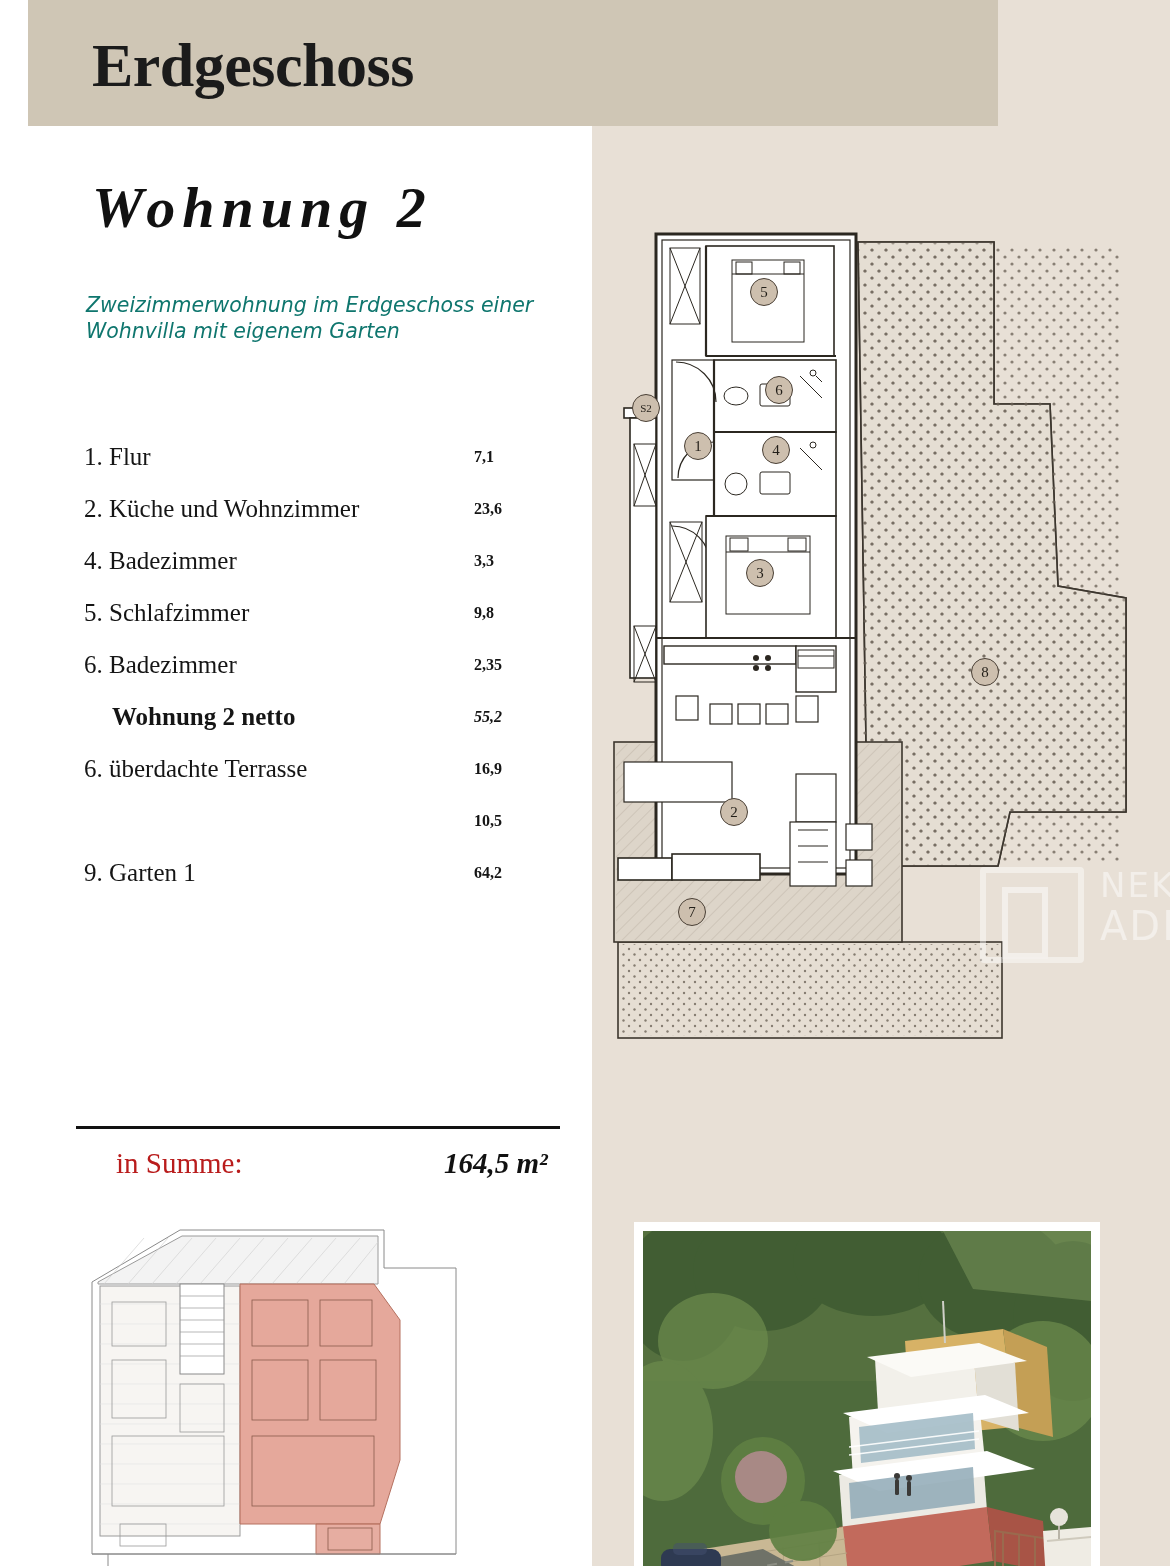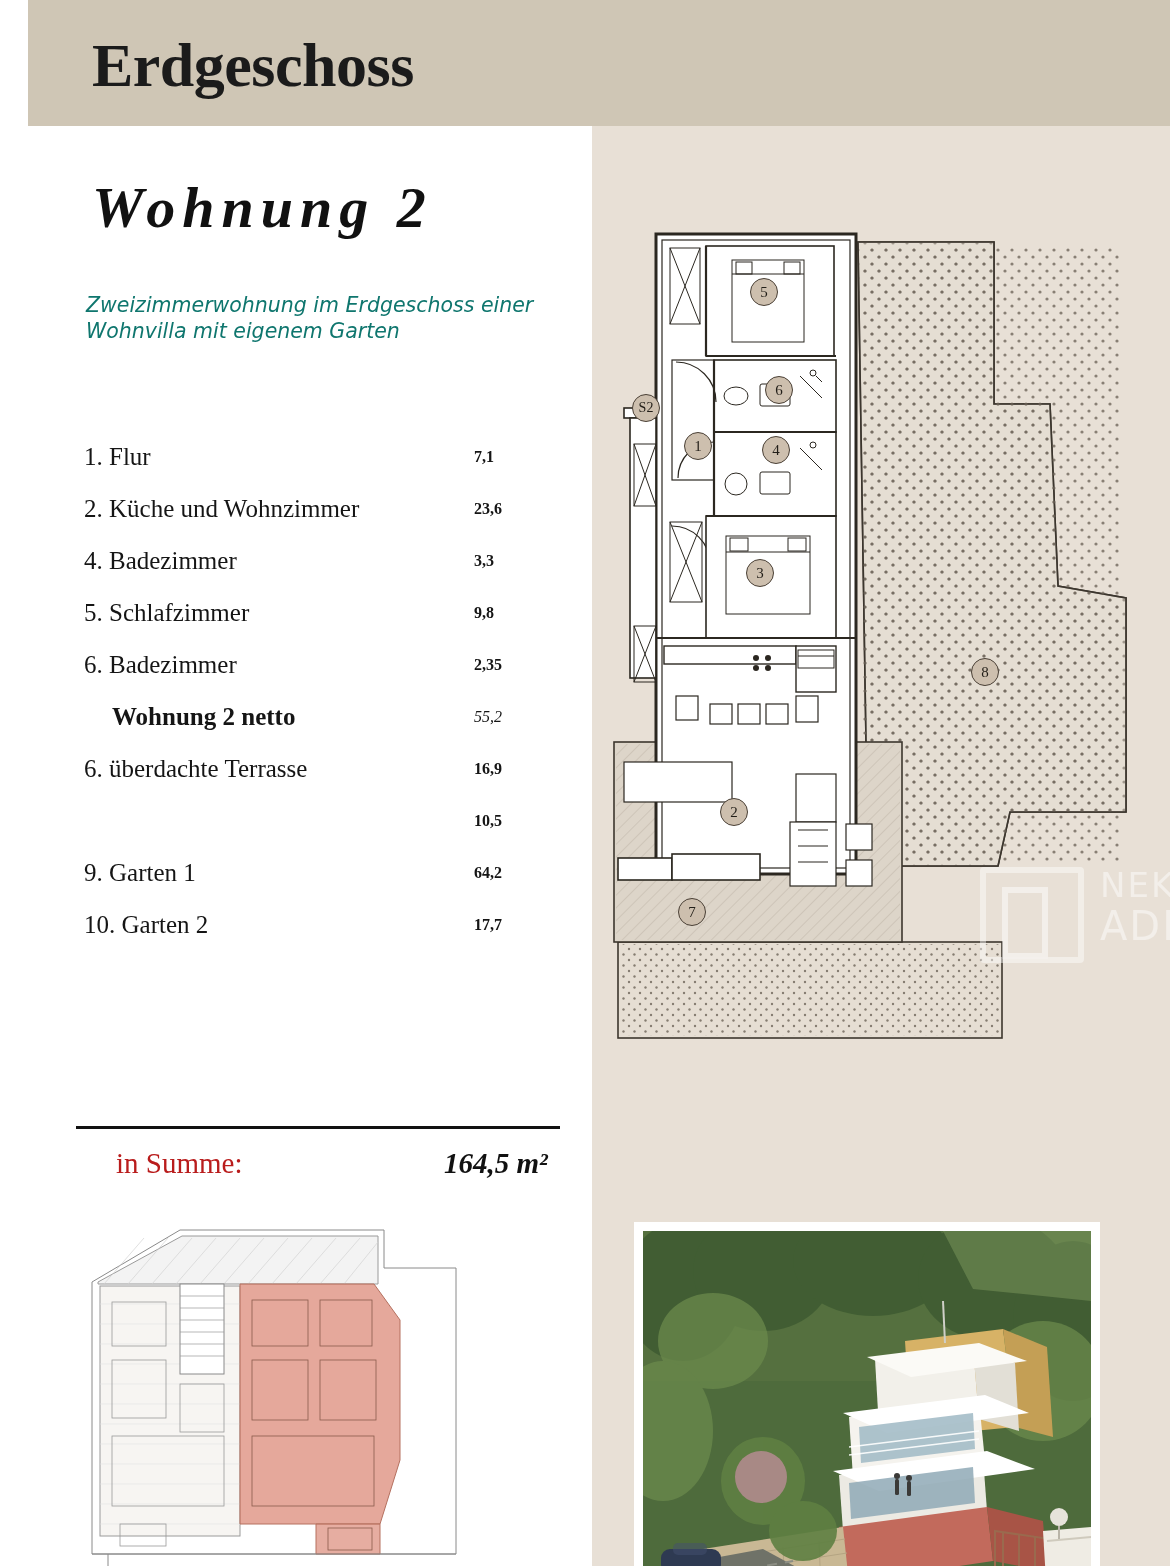--- a/index.html
+++ b/index.html
@@ -13,21 +13,21 @@
     position: relative;
     width: 1170px; height: 1566px;
     background: #e8e0d6;
     overflow: hidden;
   }
 
   
   .topbar {
     position: absolute;
     left: 0; top: 0;
-    width: 1170px; height: 126px;
+    width: 998px; height: 126px;
     background: #cfc6b5;
     padding-left: 8px;
   }
   .topbar-left-strip {
     position: absolute; left: 0; top: 0;
     width: 28px; height: 126px;
     background: #ffffff;
   }
   .page-title {
     position: absolute;
@@ -98,21 +98,21 @@
     position: absolute;
     left: 0;
   }
   .room-row .room-value { padding-left: 0; left: 390px; }
 
   .room-row.netto .room-label {
     font-weight: bold;
     padding-left: 28px;
   }
   .room-row.netto .room-value {
-    font-weight: normal;
+    font-weight: bold;
     font-style: italic;
   }
 
   .sum-divider {
     position: absolute;
     left: 76px; top: 1000px;
     width: 484px; height: 3px;
     background: #111;
   }
   .sum-row {
@@ -218,21 +218,21 @@
     background: #cdbfae;
     border: 1.5px solid #4a4036;
     color: #221e18;
     font-family: "Liberation Serif", serif;
     font-size: 15px;
     display: flex;
     align-items: center;
     justify-content: center;
     z-index: 30;
   }
-  .badge.small { font-size: 14px; }
+  .badge.small { font-size: 11px; }
 </style>
 </head>
 <body>
 
 <div id="page">
 
   <div class="topbar">
     <div class="topbar-left-strip"></div>
     <div class="page-title">Erdgeschoss</div>
   </div>
@@ -270,24 +270,20 @@
         <div class="room-row">
           <span class="room-label">6. überdachte Terrasse</span>
           <span class="room-value">16,9</span>
         </div>
         <div class="room-row">
           <span class="room-value">10,5</span>
         </div>
         <div class="room-row">
           <span class="room-label">9. Garten 1</span>
           <span class="room-value">64,2</span>
-        </div>
-        <div class="room-row">
-          <span class="room-label">10. Garten 2</span>
-          <span class="room-value">17,7</span>
         </div>
       </div>
 
     <div class="sum-divider"></div>
     <div class="sum-row">
       <span class="sum-label">in Summe:</span>
       <span class="sum-value">164,5 m²</span>
     </div>
 
     <div class="keyplan">

